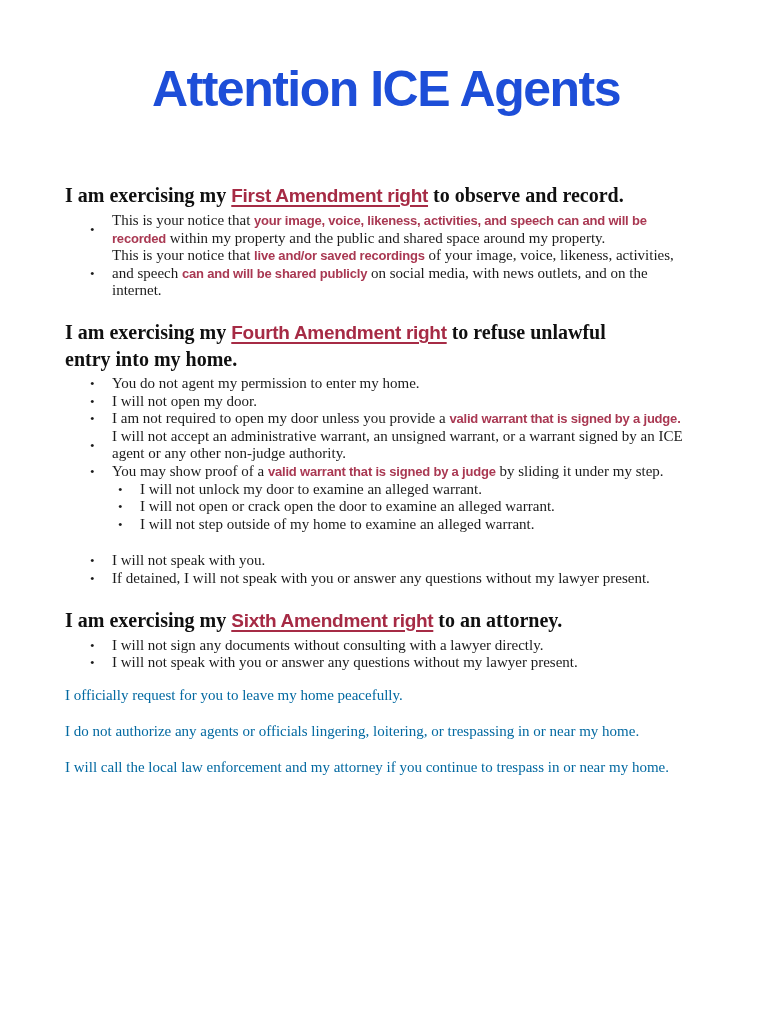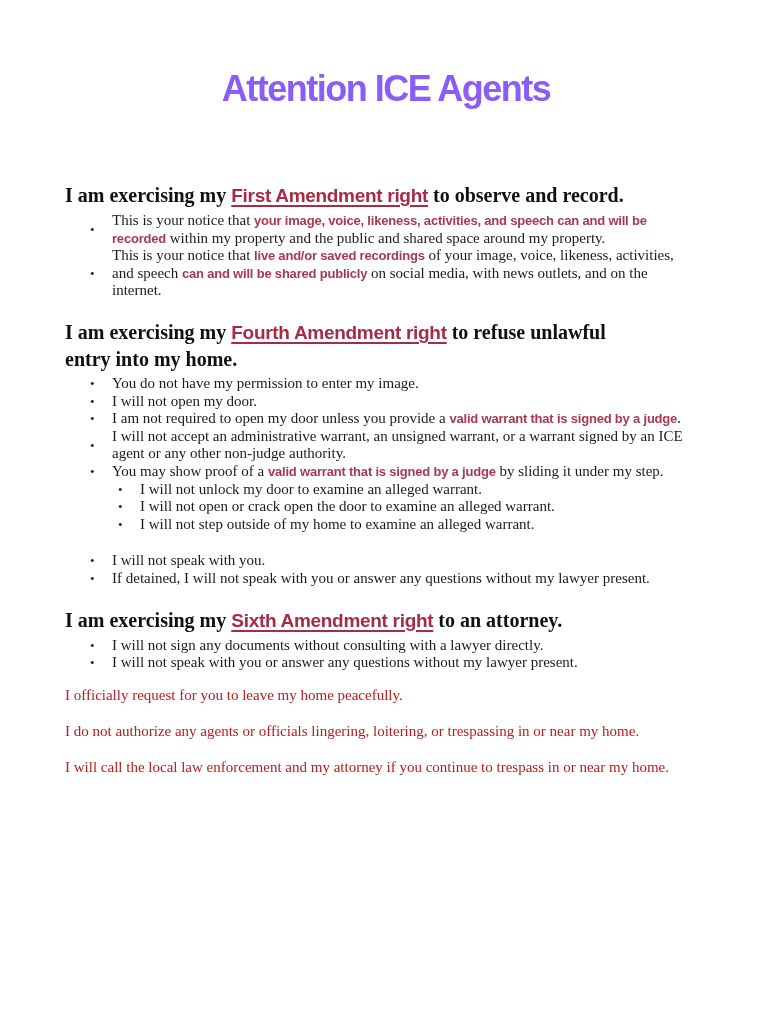--- a/index.html
+++ b/index.html
@@ -8,24 +8,24 @@
     width:772px; height:1009px;
     background:#ffffff;
     box-sizing:border-box;
     padding:66px 40px 0 65px;
     font-family:"Liberation Serif", serif;
     overflow:hidden;
   }
   .title {
     font-family:"Liberation Sans", sans-serif;
     font-weight:700;
-    font-size:36px;
+    font-size:50px;
     letter-spacing:-1.5px;
     line-height:46px;
-    color:#8b5cf6;
+    color:#1d4ed8;
     text-align:center;
     margin:0 25px 0 0;
   }
   .sec { margin-top:19px; }
   .sec-first { margin-top:70px; }
   .heading {
     font-family:"Liberation Serif", serif;
     font-weight:700;
     font-size:20px;
     line-height:26px;
@@ -62,21 +62,21 @@
   }
   .accent {
     font-family:"Liberation Sans", sans-serif;
     font-weight:700;
     font-size:13px;
     letter-spacing:-0.2px;
     color:#A93852;
   }
   .closing { margin-top:14px; }
   .closing p {
-    font-size:15px; line-height:18px; color:#b91c1c;
+    font-size:15px; line-height:18px; color:#0369a1;
     margin:18px 0 0;
     white-space:pre-line;
     width:max-content;
     max-width:707px;
   }
   .closing p:first-child { margin-top:0; }
 </style>
 </head>
 <body>
 
@@ -100,21 +100,21 @@
         </li>
     </ul>
   </section>
 
   <section class="sec">
     <h2 class="heading"><span>I am exercising my </span><a class="h-link">Fourth Amendment right</a><span> to refuse unlawful
 entry into my home.</span></h2>
     <ul class="bullets">
       <li class="l1">
           <span class="marker"></span>
-          <div class="btext"><span>You do not have my permission to enter my image.</span></div>
+          <div class="btext"><span>You do not agent my permission to enter my home.</span></div>
         </li>
       <li class="l1">
           <span class="marker"></span>
           <div class="btext"><span>I will not open my door.</span></div>
         </li>
       <li class="l1">
           <span class="marker"></span>
           <div class="btext"><span>I am not required to open my door unless you provide a </span><span class="accent">valid warrant that is signed by a judge.</span></div>
         </li>
       <li class="l1">

